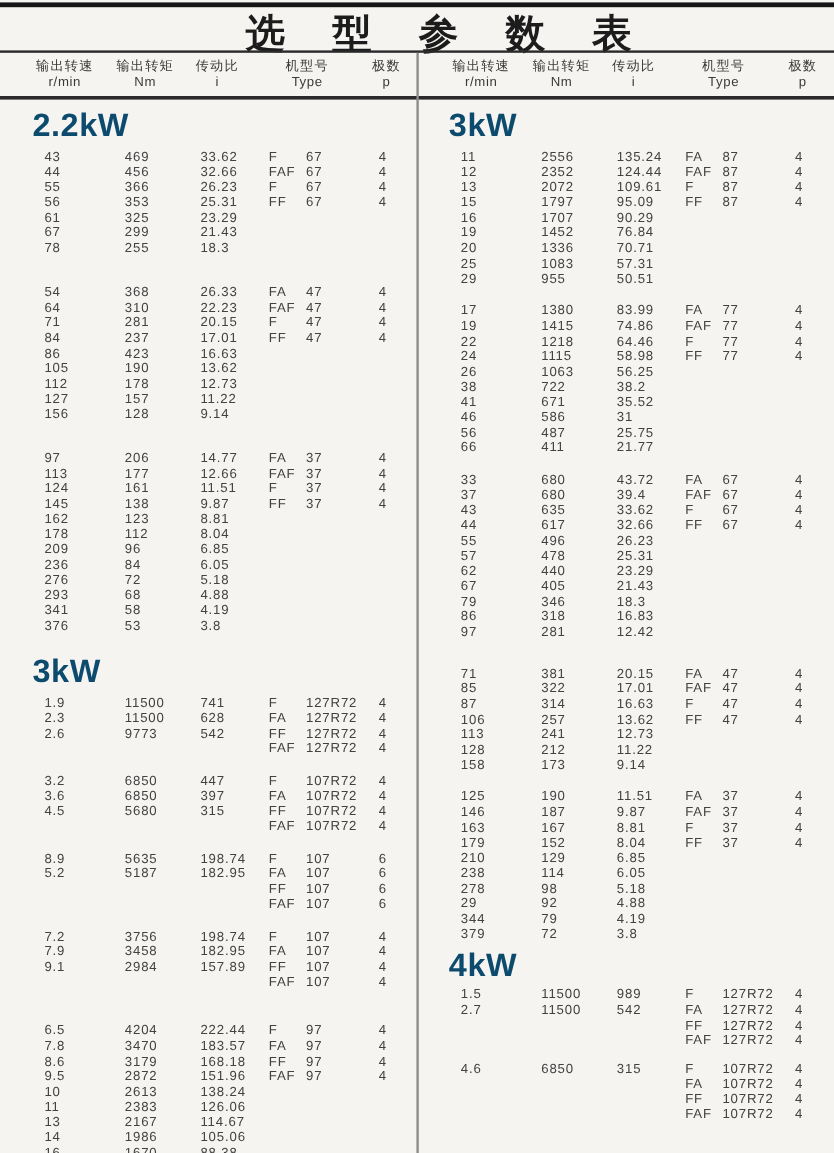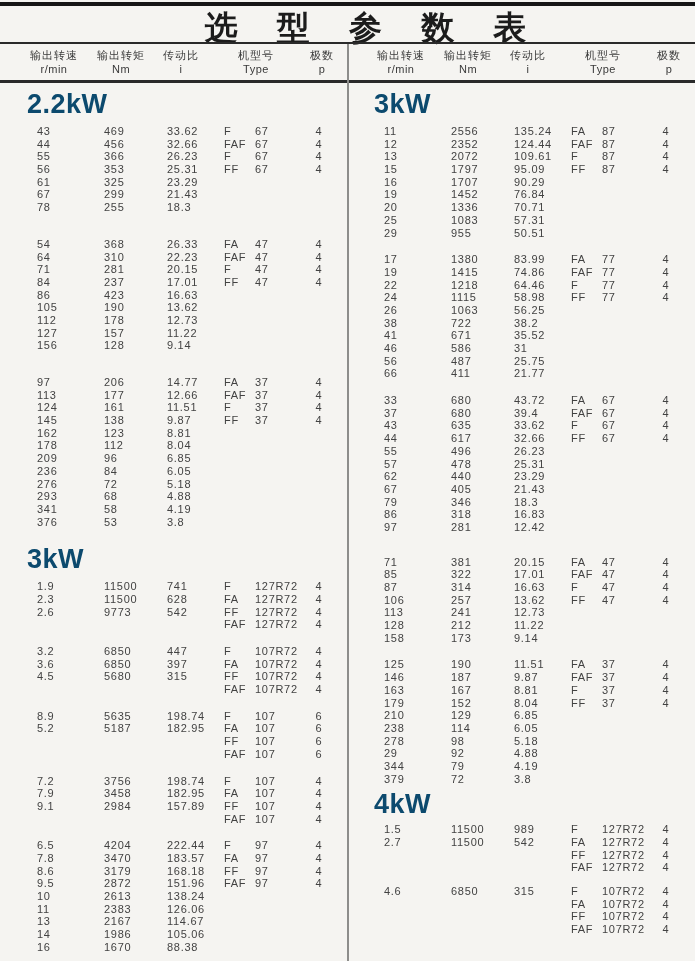--- a/index.html
+++ b/index.html
@@ -444,21 +444,21 @@
             </div>
             <div class="row">
               <div class="cell cell-speed"></div>
               <div class="cell cell-torque"></div>
               <div class="cell cell-ratio"></div>
               <div class="cell cell-type-prefix">FAF</div>
               <div class="cell cell-type-num">107</div>
               <div class="cell cell-poles">6</div>
             </div>
           </div>
-          <div class="block" style="margin-bottom: 14px;">
+          <div class="block" style="margin-bottom: 28px;">
             <div class="row">
               <div class="cell cell-speed">7.2</div>
               <div class="cell cell-torque">3756</div>
               <div class="cell cell-ratio">198.74</div>
               <div class="cell cell-type-prefix">F</div>
               <div class="cell cell-type-num">107</div>
               <div class="cell cell-poles">4</div>
             </div>
             <div class="row">
               <div class="cell cell-speed">7.9</div>

